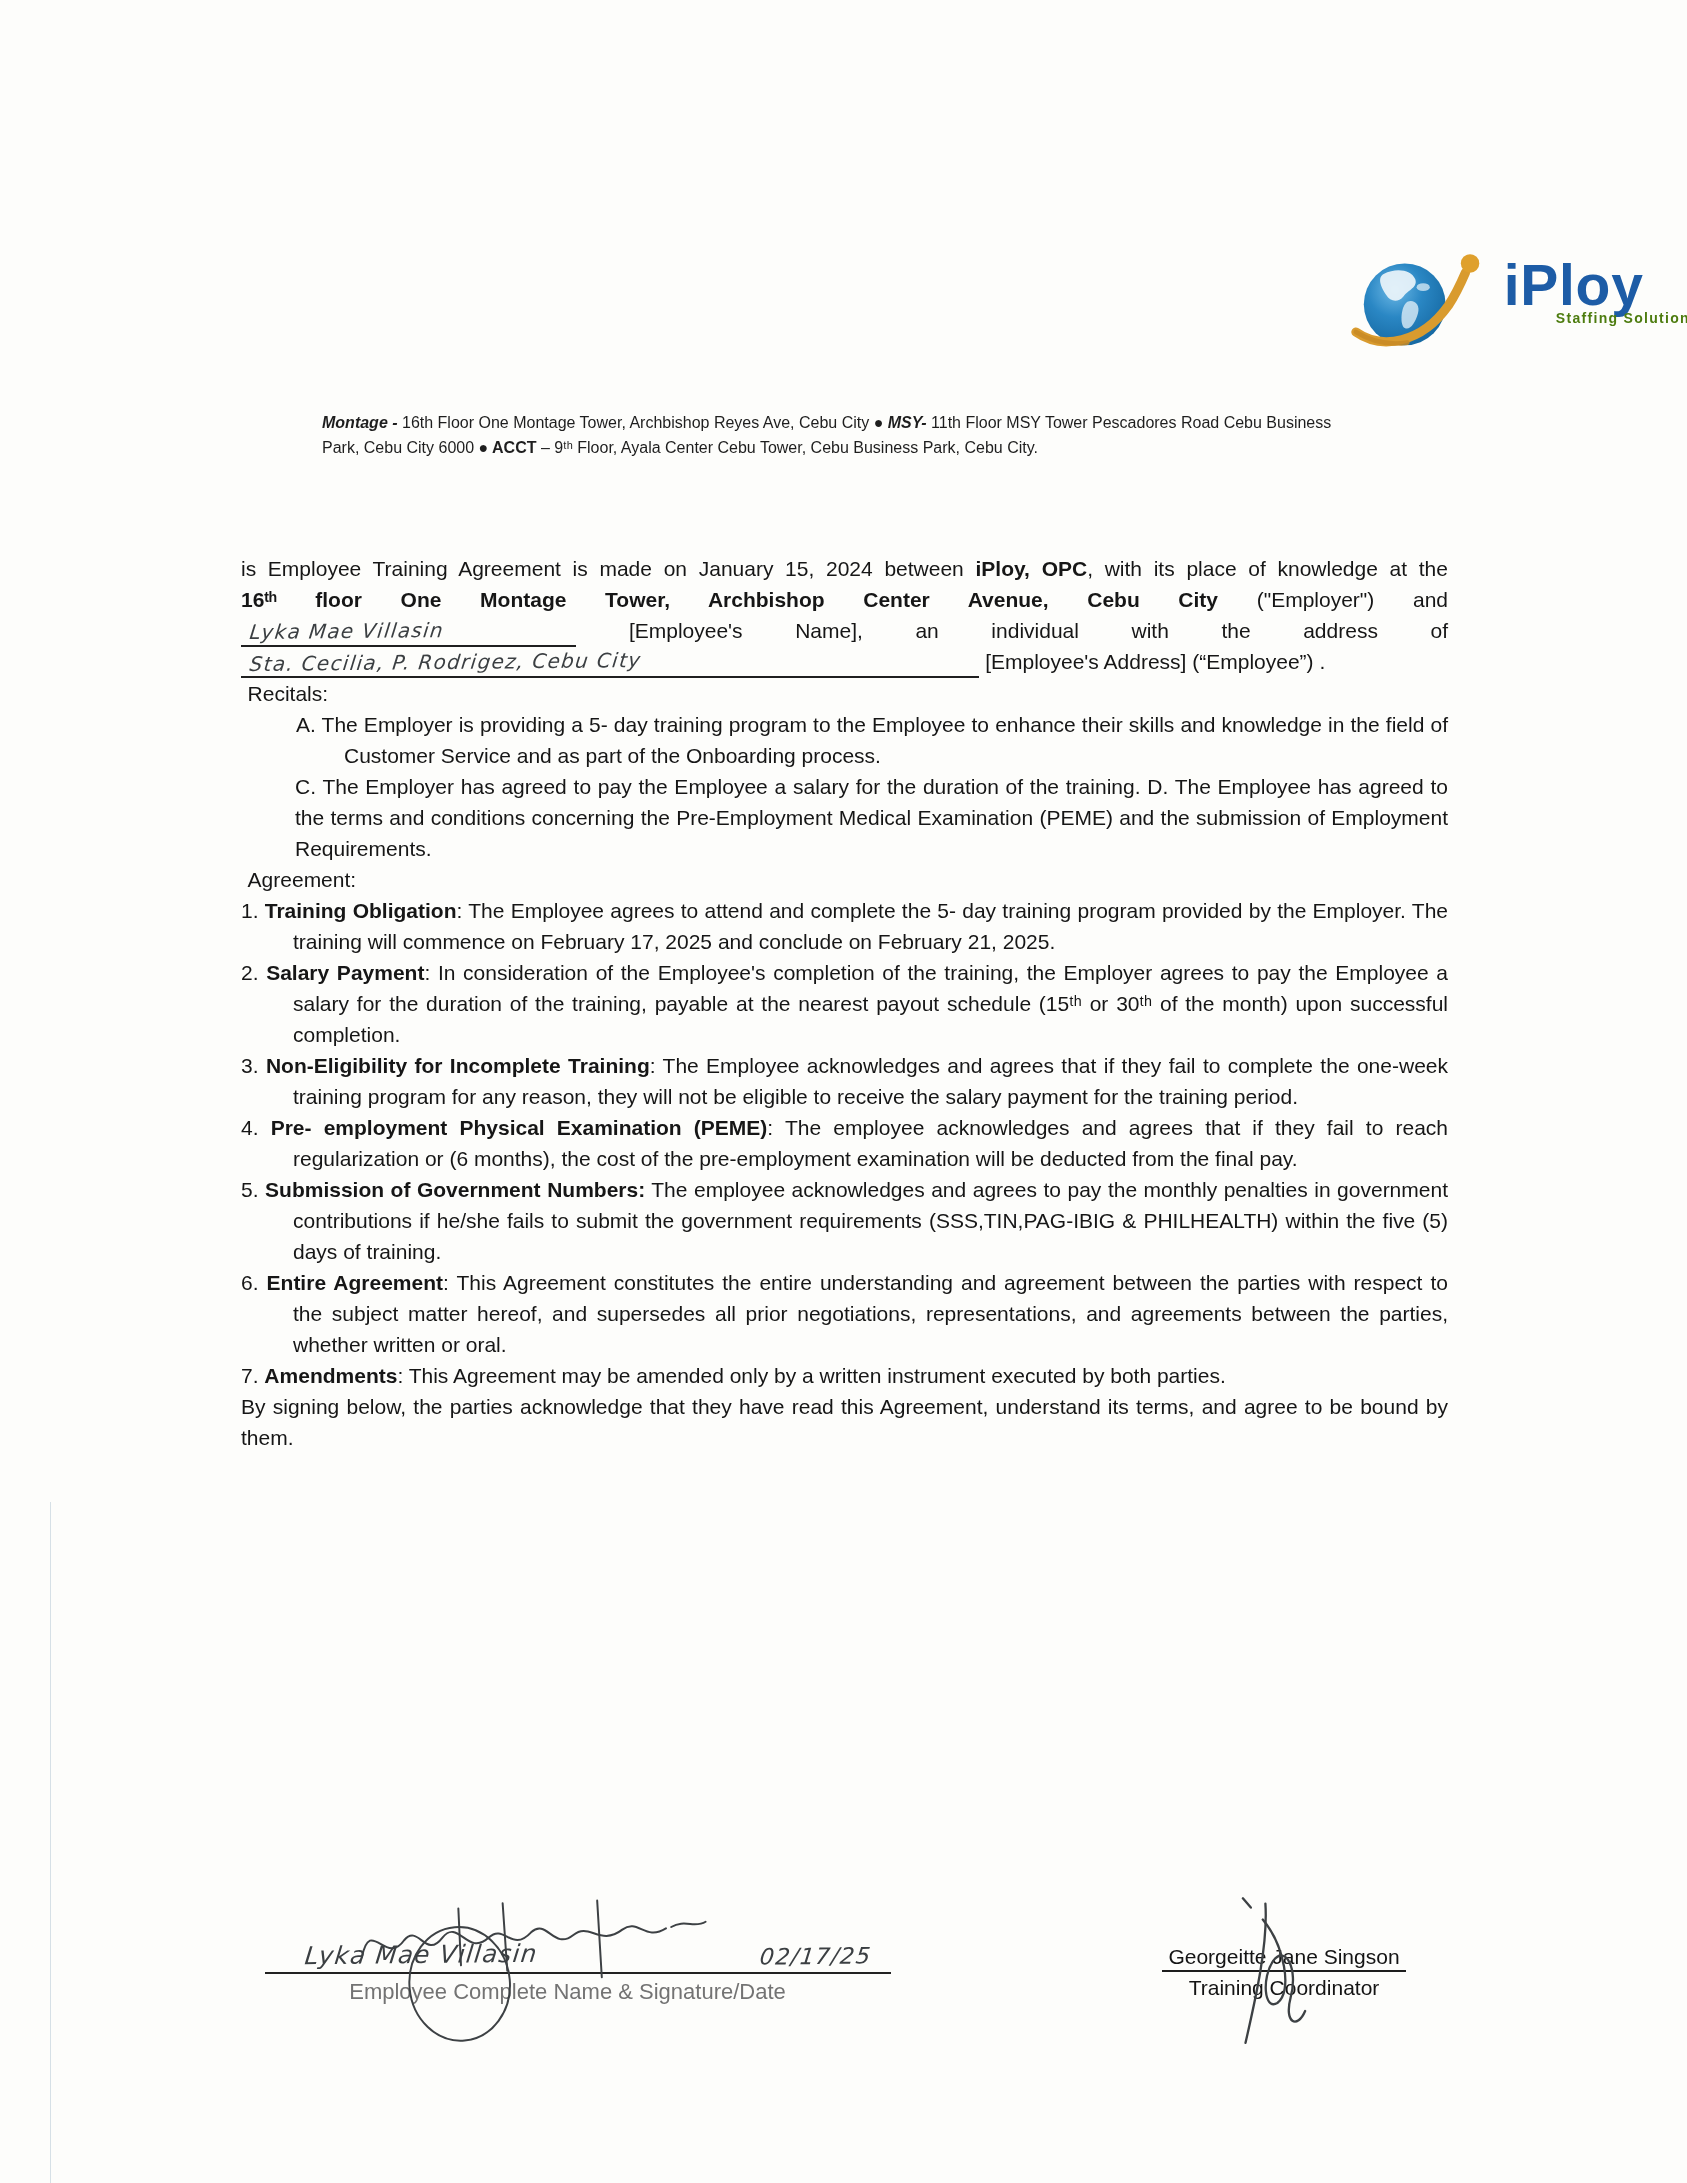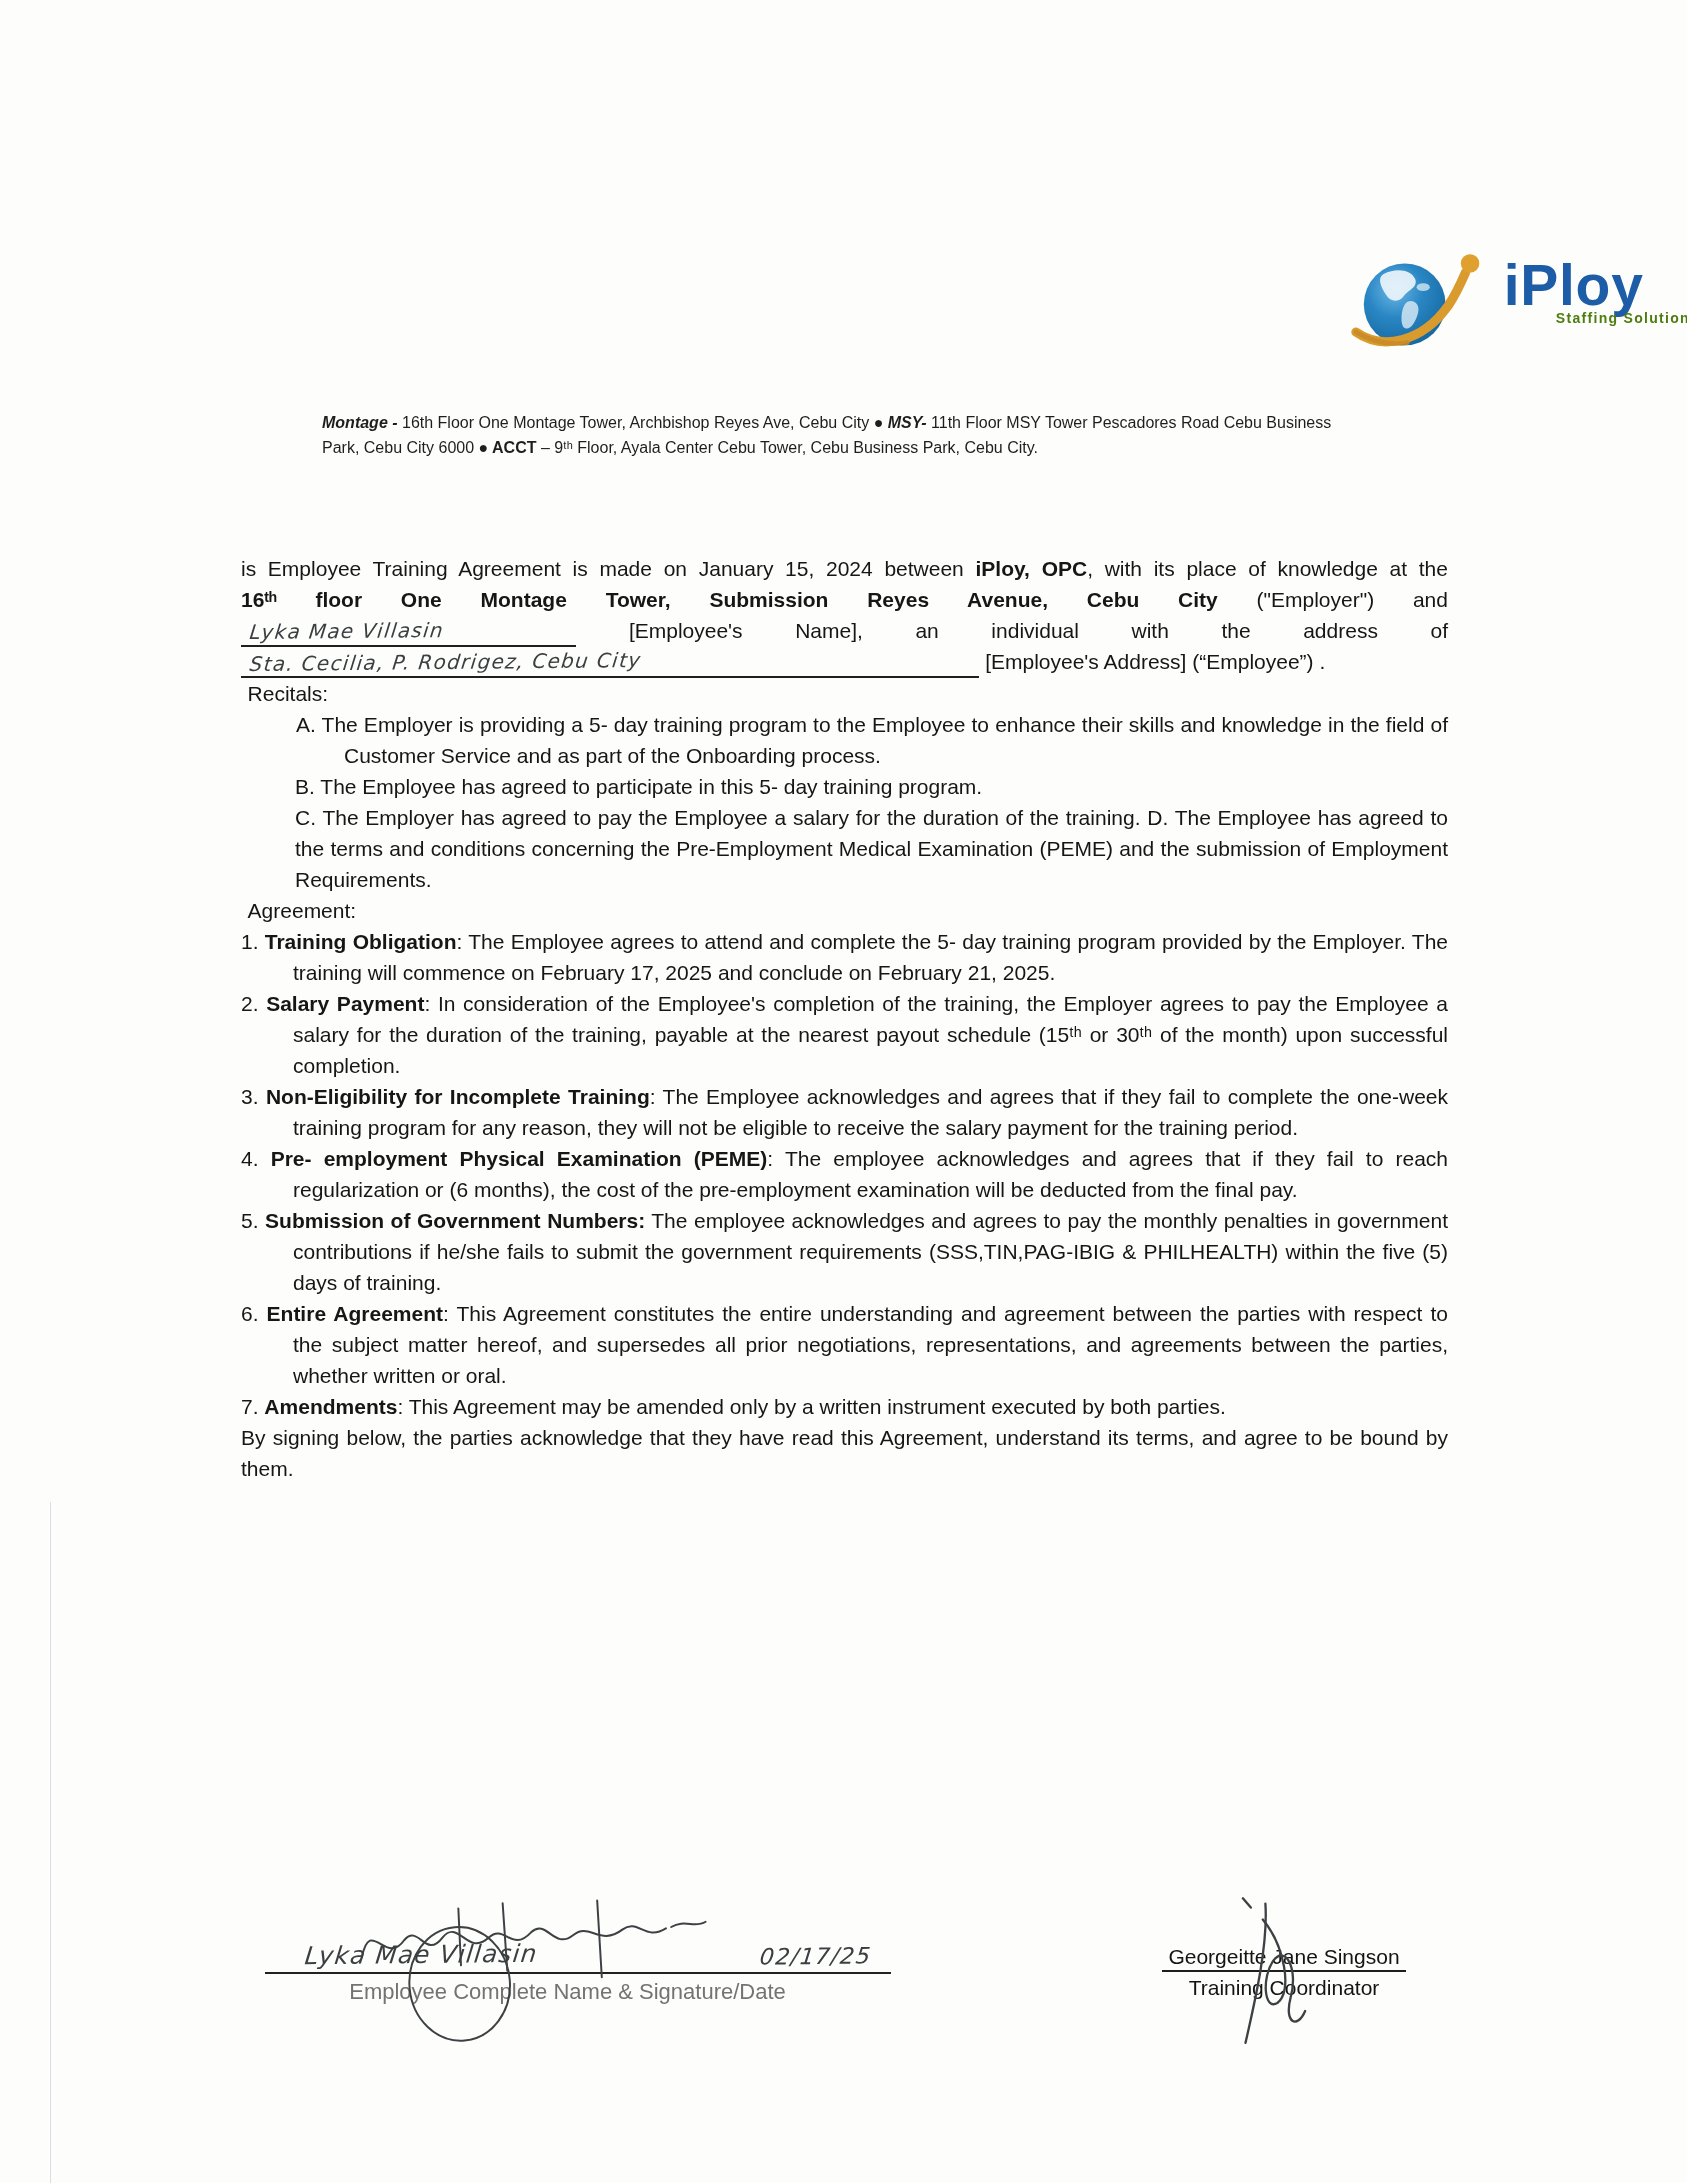--- a/index.html
+++ b/index.html
@@ -127,32 +127,30 @@
   </div>
 
   <div class="addr">
     <span class="bi">Montage -</span><span> 16th Floor One Montage Tower, Archbishop Reyes Ave, Cebu City </span><span>●</span><span class="bi"> MSY-</span><span> 11th Floor MSY Tower Pescadores Road Cebu Business Park, Cebu City 6000 </span><span>●</span><span class="b"> ACCT</span><span> – 9ᵗʰ Floor, Ayala Center Cebu Tower, Cebu Business Park, Cebu City.</span>
   </div>
 
   <div class="docbody">
 
     <div>
       <div class="jline"><span>is Employee Training Agreement is made on January 15, 2024 between </span><b>iPloy, OPC</b><span>, with its place of knowledge at the</span></div>
-      <div class="jline"><b>16ᵗʰ floor One Montage Tower, Submission Reyes Avenue, Cebu City</b><span> ("Employer") and</span></div>
+      <div class="jline"><b>16ᵗʰ floor One Montage Tower, Archbishop Center Avenue, Cebu City</b><span> ("Employer") and</span></div>
       <div class="jline"><span class="blank name-blank"><span class="hand hand-sm">Lyka Mae Villasin</span></span>
         <span>[Employee's Name], an individual with the address of</span></div>
       <div><span class="blank addr-blank"><span class="hand hand-sm">Sta. Cecilia, P. Rodrigez, Cebu City</span></span>
         <span>[Employee's Address] (“Employee”) .</span></div>
     </div>
 
     <p class="heading mt-recitals">Recitals:</p>
     <p class="ra"><span>A.</span>
       <span>The Employer is providing a 5- day training program to the Employee to enhance their skills and knowledge in the field of Customer Service and as part of the Onboarding process.</span></p>
-    <p class="rb"><span>B.</span>
-      <span>The Employee has agreed to participate in this 5- day training program.</span></p>
     <p class="rc"><span>C.</span>
       <span>The Employer has agreed to pay the Employee a salary for the duration of the training. D. The Employee has agreed to the terms and conditions concerning the Pre-Employment Medical Examination (PEME) and the submission of Employment Requirements.</span></p>
 
     <p class="heading mt-agreement">Agreement:</p>
 
     <p class="aitem i1"><span>1.</span>
       <b>Training Obligation</b><span>: The Employee agrees to attend and complete the 5- day training program provided by the Employer. The training will commence on February 17, 2025 and conclude on February 21, 2025.</span></p>
 
     <p class="aitem i2"><span>2.</span>
       <b>Salary Payment</b><span>: In consideration of the Employee's completion of the training, the Employer agrees to pay the Employee a salary for the duration of the training, payable at the nearest payout schedule (15ᵗʰ or 30ᵗʰ of the month) upon successful completion.</span></p>

